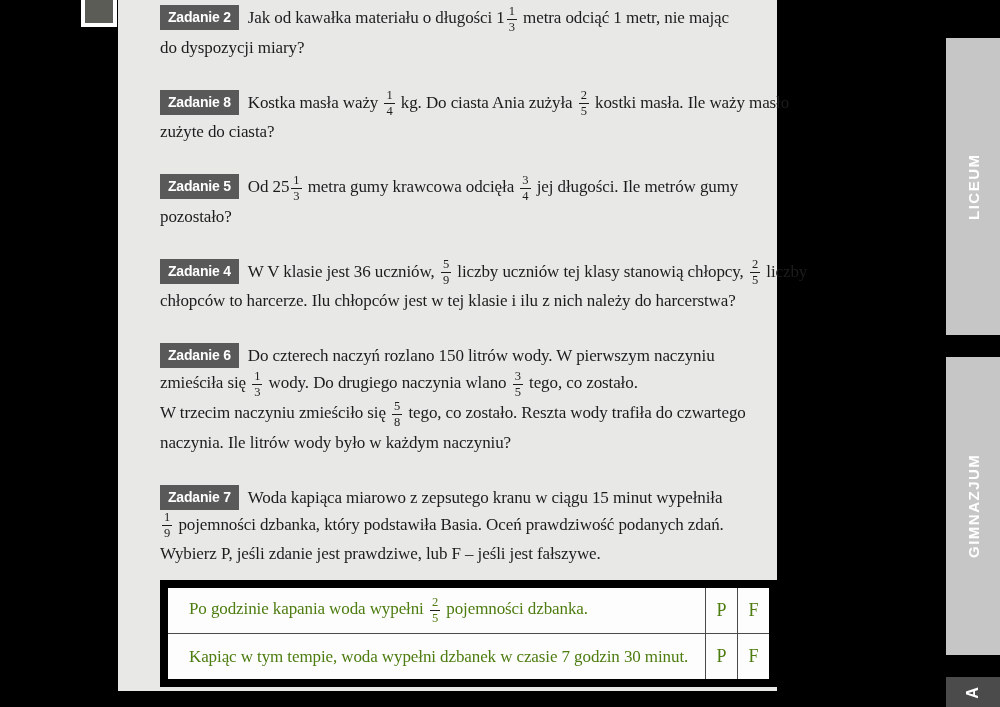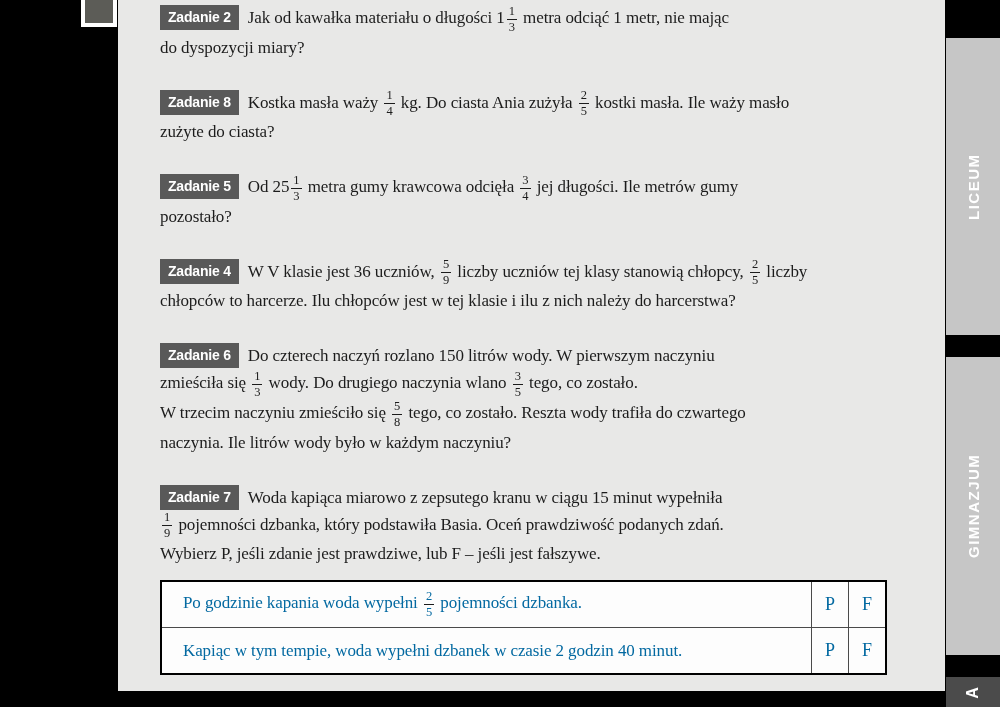--- a/index.html
+++ b/index.html
@@ -16,21 +16,21 @@
     position:absolute; left:81px; top:0;
     width:28px; height:23px;
     background:#5c5c57;
     border:4px solid #fff;
     border-top:none;
   }
 
   
   .page {
     position:absolute; left:118px; top:0;
-    width:827px; height:691px;
+    width:659px; height:691px;
     box-sizing:border-box;
     background:#e8e8e7;
     padding:4px 0 0 42px;
     color:#1c1c1c;
   }
 
   .task {
     font-size:17px;
     line-height:27px;
     letter-spacing:-0.1px;
@@ -61,23 +61,23 @@
     line-height:13px;
     letter-spacing:0;
     margin:0 2px;
   }
   .frac .num { display:block; border-bottom:1px solid #1c1c1c; padding:0 2px 1px 2px; }
   .frac .den { display:block; padding-top:1px; }
 
   .pf-table {
     border-collapse:collapse;
     background:#fdfdfd;
-    border:2px solid #000000;
+    border:8px solid #000000;
     font-size:17px;
-    color:#0369a1;
+    color:#4d7c0f;
   }
   .pf-table td {
     border:1px solid #4a4a4a;
     height:43px;
     vertical-align:middle;
   }
   .statement-cell { width:618px; padding:0 10px 0 21px; letter-spacing:-0.1px; }
   .choice-cell { width:34px; text-align:center; font-size:18px; }
 
   
@@ -143,21 +143,21 @@
 
   <table class="pf-table">
     <tbody id="pf-body">
   <tr>
     <td class="statement-cell">Po godzinie kapania woda wypełni <span class="frac"><span class="num">2</span><span class="den">5</span></span> pojemności dzbanka.</td>
     <td class="choice-cell">P</td>
     <td class="choice-cell">F</td>
   </tr>
 
   <tr>
-    <td class="statement-cell">Kapiąc w tym tempie, woda wypełni dzbanek w czasie 2 godzin 40 minut.</td>
+    <td class="statement-cell">Kapiąc w tym tempie, woda wypełni dzbanek w czasie 7 godzin 30 minut.</td>
     <td class="choice-cell">P</td>
     <td class="choice-cell">F</td>
   </tr>
 </tbody>
   </table>
 </div>
 
 <div class="vtab vtab-liceum">
   <span>LICEUM</span>
 </div>

